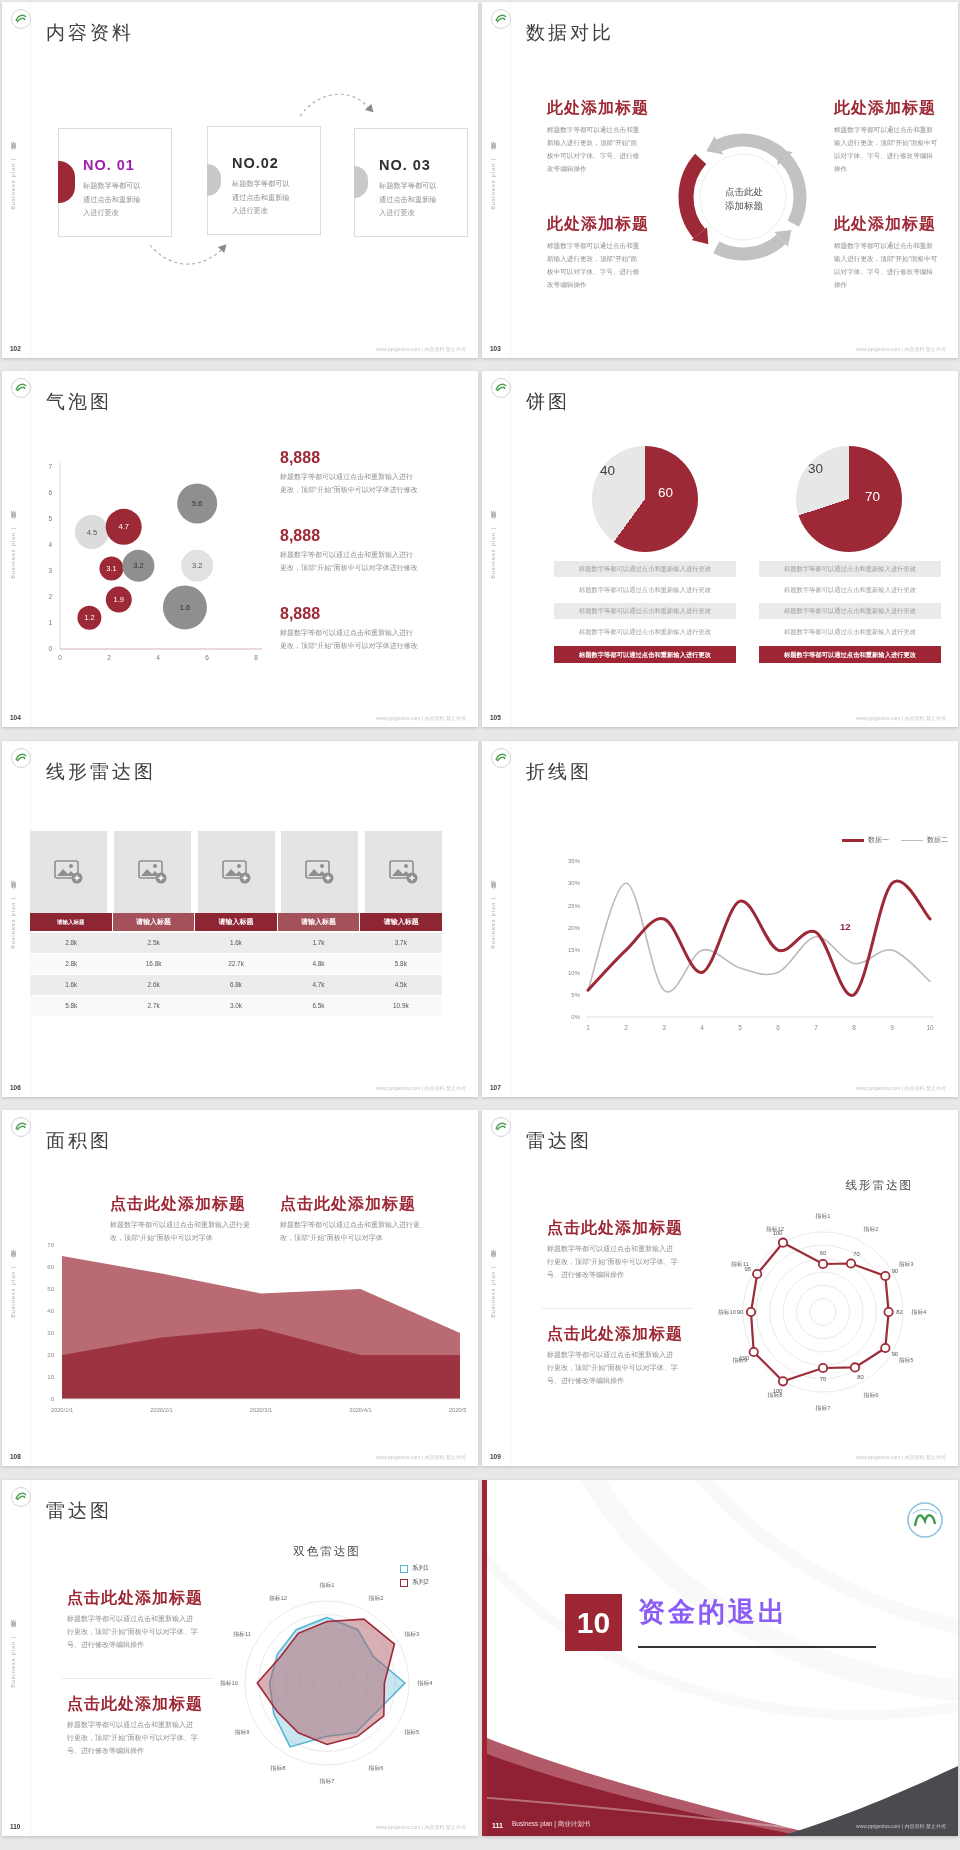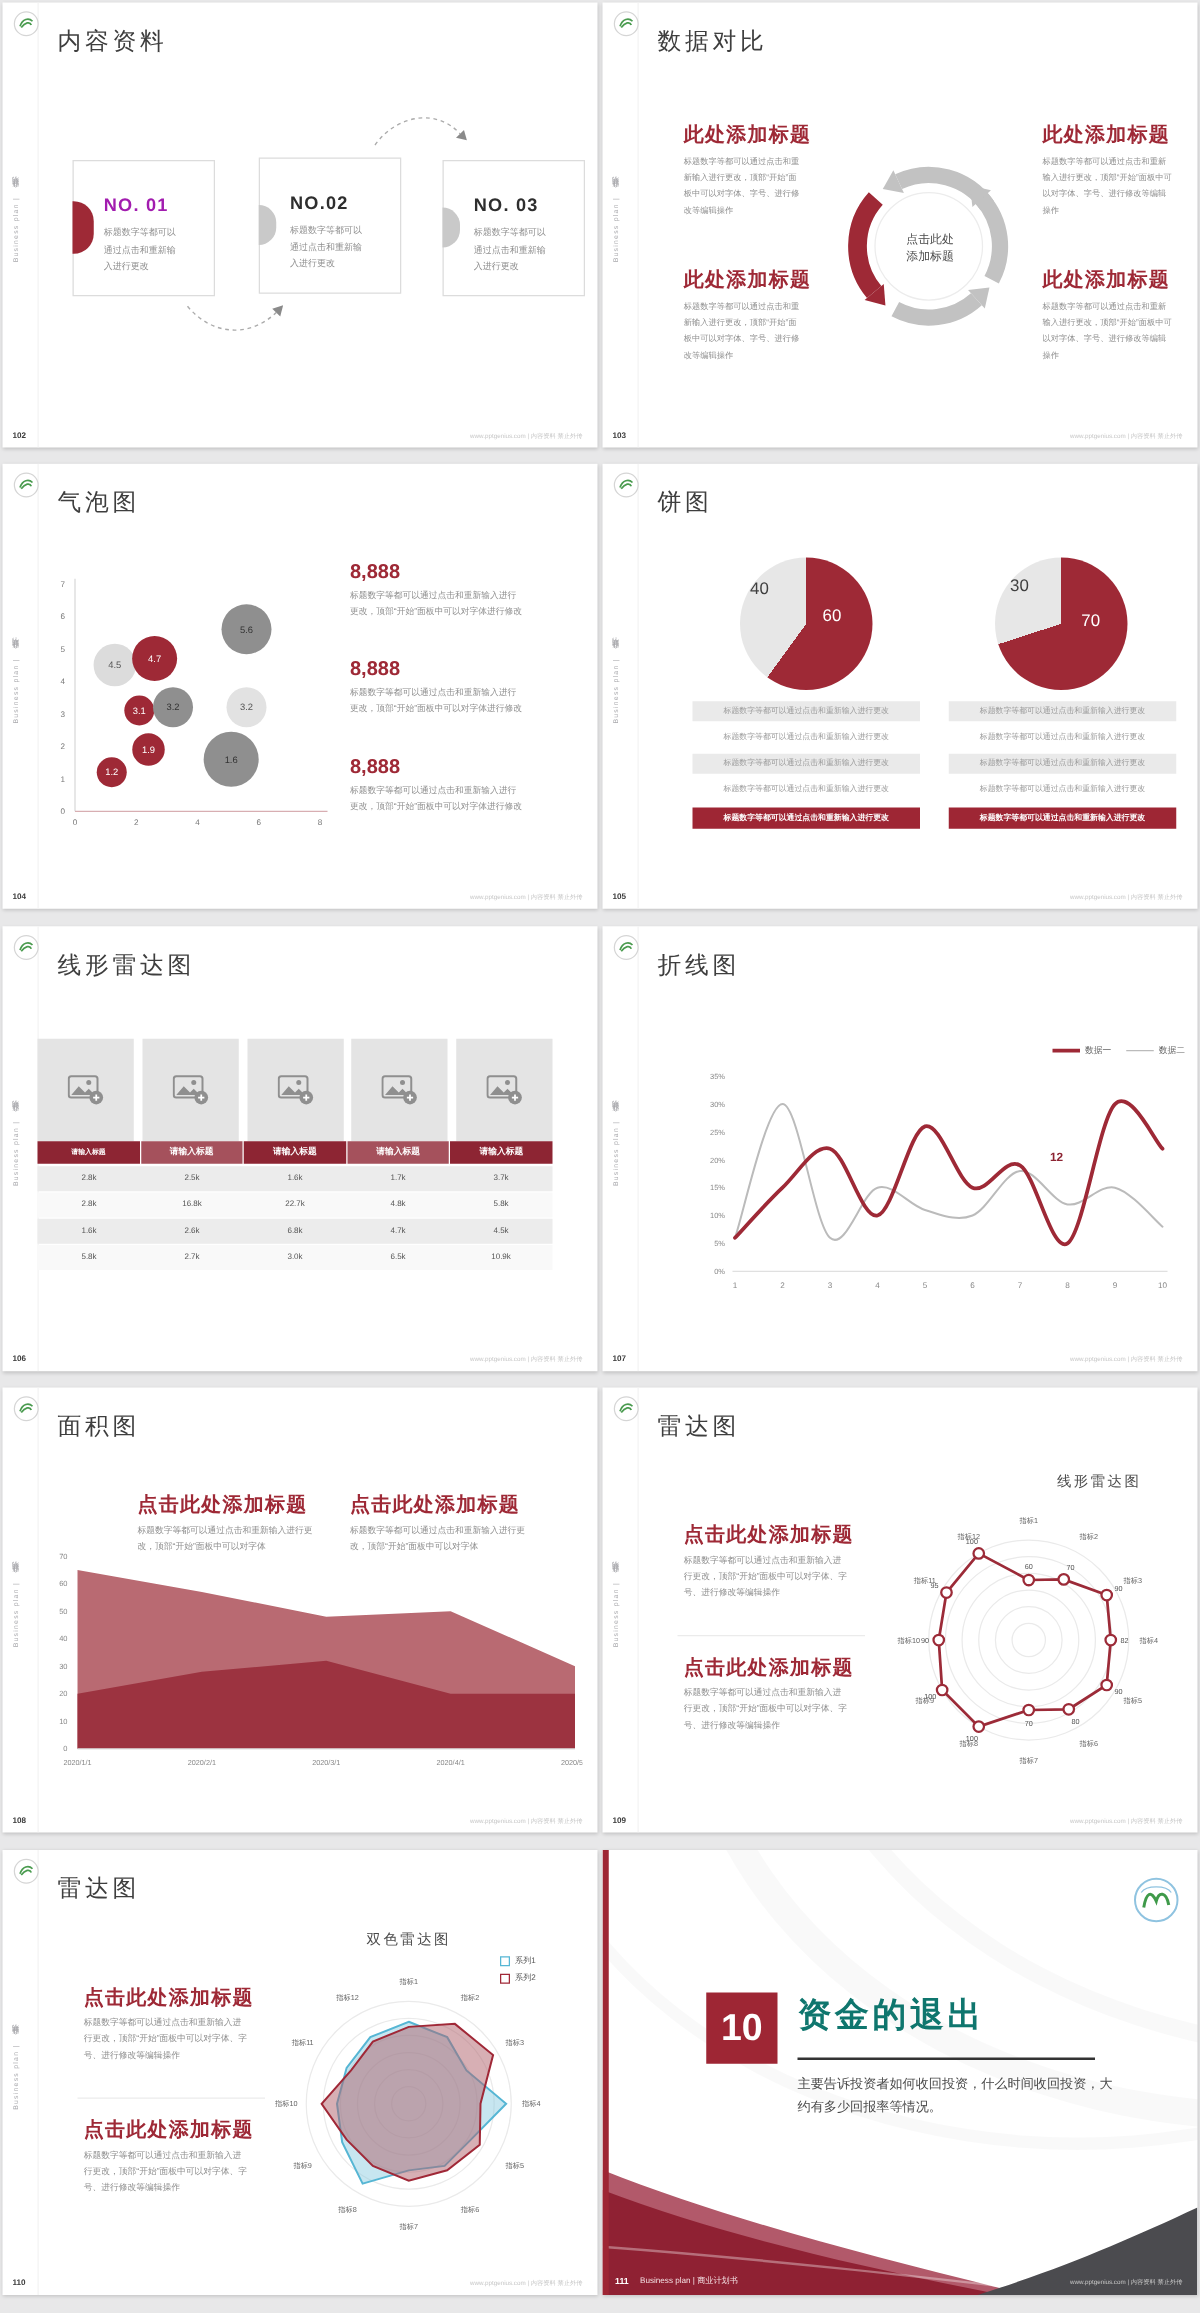--- a/index.html
+++ b/index.html
@@ -59,21 +59,21 @@
   .hblock .gbody{margin-top:4px;}
   .divider{position:absolute;height:1px;background:#ebebeb;}
   .charttitle{position:absolute;text-align:center;font-size:11.5px;color:#4a4a4a;letter-spacing:2px;}
   .rleg{position:absolute;display:flex;flex-direction:column;gap:5px;}
   .rlegitem{display:flex;align-items:center;gap:4px;font-size:6.5px;color:#555;}
   .sq{display:inline-block;width:6px;height:6px;}
   
   .bignum{position:absolute;left:83px;top:114px;width:57px;height:57px;background:#9e2634;
           color:#fff;font-size:30px;font-weight:bold;text-align:center;line-height:57px;}
   .btitle{position:absolute;left:156px;top:114px;font-size:27px;font-weight:bold;
-          color:#0f766e;letter-spacing:3px;}
+          color:#8b5cf6;letter-spacing:3px;}
   .bunder{position:absolute;left:156px;top:166px;width:238px;height:2px;background:#333;}
   .bbody{position:absolute;left:156px;top:178px;width:258px;font-size:10.5px;color:#4a4a4a;line-height:1.85;}
   .redstripe{position:absolute;left:0;top:0;width:5px;height:100%;background:#9e2634;z-index:5;}
   .ft111-num{position:absolute;left:10px;bottom:7px;color:#fff;font-size:7px;font-weight:bold;z-index:6;}
   .ft111-brand{position:absolute;left:30px;bottom:7px;color:#f3dfe2;font-size:6.5px;z-index:6;}
   .ft111-url{position:absolute;right:12px;bottom:7px;color:#c9c9c9;font-size:5px;z-index:6;}
   .swoosh{position:absolute;border-radius:50%;border:22px solid rgba(0,0,0,0.025);}
 </style>
 </head>
 <body>
@@ -581,21 +581,20 @@
 
   <svg class="abs" style="left:423px;top:20px;" width="40" height="40" viewBox="0 0 40 40">
     <circle cx="20" cy="20" r="17" fill="#fff" stroke="#8fc3e0" stroke-width="1.6"></circle>
     <path d="M10,26 C12,14 16,12 20,21 C22,13 28,13 30,24" stroke="#3f9a4a" stroke-width="2.4" fill="none"></path>
     <path d="M8,14 C12,8 28,8 32,14" stroke="#8fc3e0" stroke-width="1" fill="none"></path>
   </svg>
 
   <div class="bignum">10</div>
   <div class="btitle">资金的退出</div>
   <div class="bunder"></div>
-  <div class="bbody">主要告诉投资者如何收回投资，什么时间收回投资，大约有多少回报率等情况。</div>
 
   <svg class="abs" style="left:0;bottom:0;" width="476" height="126" viewBox="0 0 476 126">
     <path d="M0,26 C100,66 220,96 340,126 L0,126 Z" fill="#b2596a"></path>
     <path d="M0,42 C100,80 210,104 320,126 L0,126 Z" fill="#8f2133"></path>
     <path d="M-20,86 C120,96 260,112 380,126" stroke="rgba(255,255,255,0.35)" stroke-width="2" fill="none"></path>
     <path d="M476,56 C420,82 370,104 300,126 L476,126 Z" fill="#4b4b4f"></path>
   </svg>
   <div class="ft111-num">111</div>
   <div class="ft111-brand">Business plan | 商业计划书</div>
   <div class="ft111-url">www.pptgenius.com | 内容资料 禁止外传</div>

